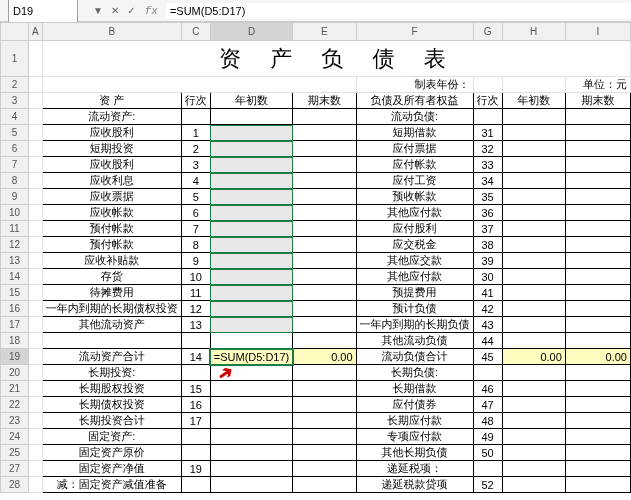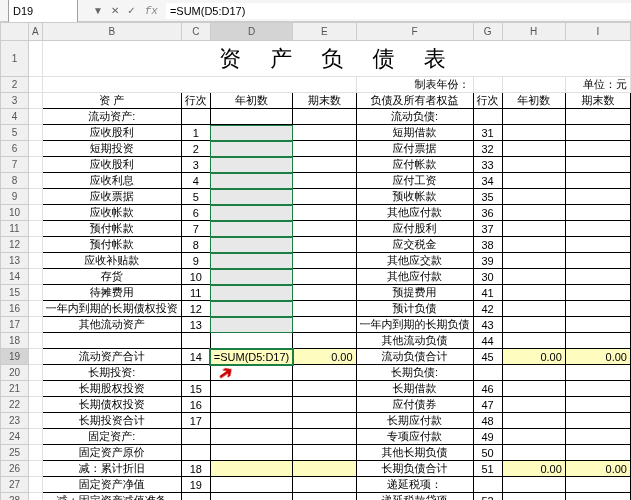--- a/index.html
+++ b/index.html
@@ -362,32 +362,20 @@
           <td class="ct">固定资产原价</td>
           <td class="ct"></td>
           <td class="ct"></td>
           <td class="rt"></td>
           <td class="ct">其他长期负债</td>
           <td class="ct">50</td>
           <td class="rt"></td>
           <td class="rt"></td>
         </tr>
         <tr>
-          <td class="rh">26</td>
-          <td class="nb0"></td>
-          <td class="ct">减：累计折旧</td>
-          <td class="ct">18</td>
-          <td class="ylw ct"></td>
-          <td class="ylw rt"></td>
-          <td class="ct">长期负债合计</td>
-          <td class="ct">51</td>
-          <td class="ylw rt">0.00</td>
-          <td class="ylw rt">0.00</td>
-        </tr>
-        <tr>
           <td class="rh">27</td>
           <td class="nb0"></td>
           <td class="ct">固定资产净值</td>
           <td class="ct">19</td>
           <td class="ct"></td>
           <td class="rt"></td>
           <td class="ct">递延税项：</td>
           <td class="ct"></td>
           <td class="rt"></td>
           <td class="rt"></td>

